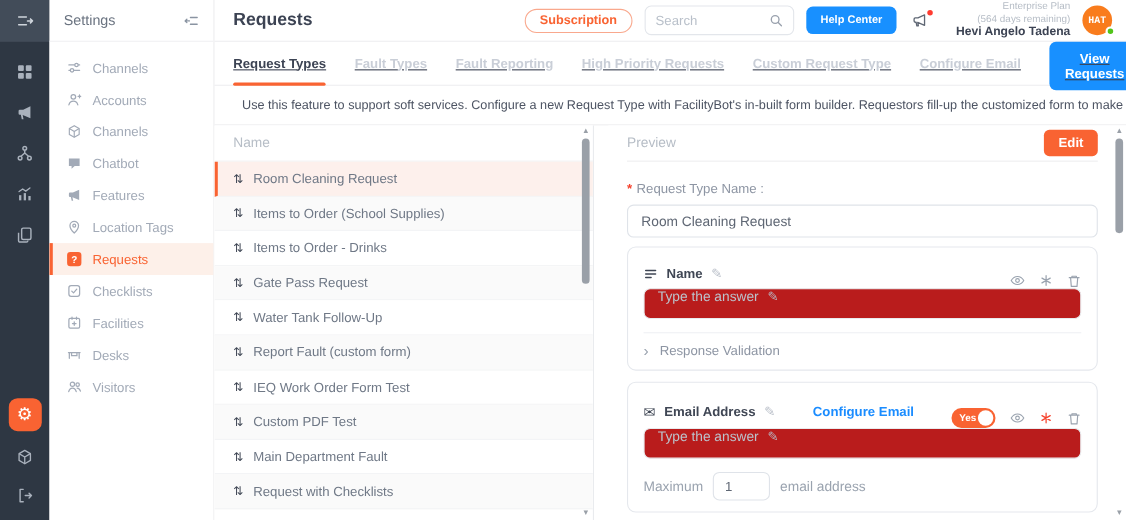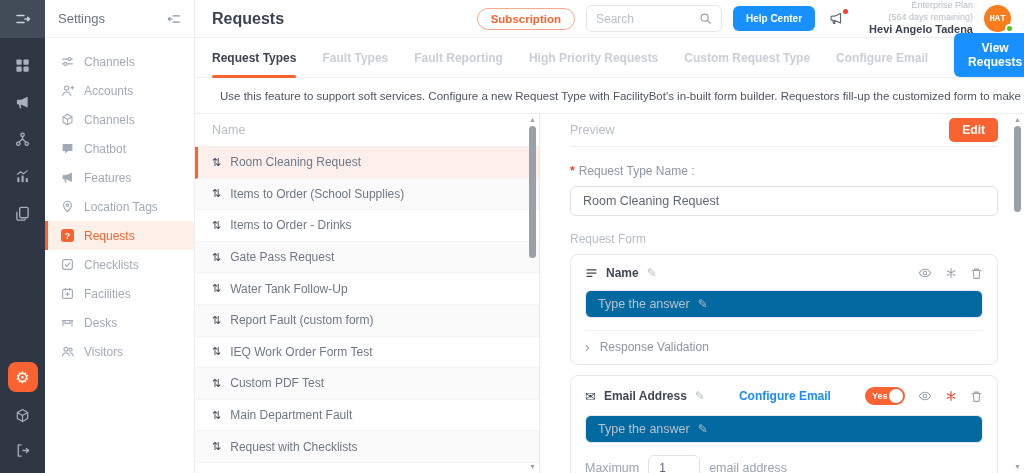--- a/index.html
+++ b/index.html
@@ -37,21 +37,21 @@
   .btn-blue{background:#1890ff;color:#fff;border:0;border-radius:6px;font-weight:700;font-family:inherit;cursor:pointer;}
   .help-center{font-size:10px;padding:7px 13px;}
   .notif{position:relative;color:#5f6774;display:flex;cursor:pointer;margin:0 2px;}
   .notif-dot{position:absolute;top:-2px;right:-4px;width:5px;height:5px;border-radius:50%;background:#ff3b30;}
   .plan{text-align:right;line-height:1.25;}
   .plan-small{font-size:9px;color:#b6bdc6;}
   .plan-user{font-size:11px;font-weight:700;color:#3c4353;padding-left:12px;}
   .avatar{position:relative;width:27px;height:27px;min-width:27px;border-radius:50%;background:#f97c1d;color:#fff;font-size:9px;font-weight:700;display:flex;align-items:center;justify-content:center;cursor:pointer;font-family:Liberation Mono, monospace;}
   .avatar-dot{position:absolute;bottom:-1px;right:-3px;width:9px;height:9px;border-radius:50%;background:#52c41a;border:2px solid #fff;}
 
-  .tabsbar{height:40px;min-height:40px;display:flex;align-items:flex-end;padding:0 13px 0 17px;border-bottom:1px solid #eeeef0;}
+  .tabsbar{height:40px;min-height:40px;display:flex;align-items:flex-start;padding:0 13px 0 17px;border-bottom:1px solid #eeeef0;text-decoration:underline;}
   .tab{position:relative;height:100%;display:flex;align-items:center;margin-right:26px;font-size:12px;font-weight:700;color:#c9ced7;cursor:pointer;white-space:nowrap;}
   .tab.active{color:#3c4353;}
   .tab.active::after{content:"";position:absolute;left:0;right:0;bottom:-1px;height:3px;border-radius:2px;background:#f96332;}
   .view-requests{margin-left:auto;font-size:12px;padding:8px 14px;}
 
   .banner{height:35px;min-height:35px;display:flex;align-items:center;gap:8px;padding:0 14px 0 17px;}
   .banner-text{font-size:11.5px;color:#4d5463;white-space:nowrap;}
 
   
   .content{flex:1;display:flex;min-height:0;border-top:1px solid #eeeef0;gap:13px;}
@@ -80,26 +80,26 @@
   .req-star{color:#f5422d;font-weight:700;}
   .type-input{margin-top:8px;width:100%;height:30px;border:1px solid #dfe3e9;border-radius:6px;padding:0 12px;font-size:12.5px;color:#5f6774;font-family:inherit;outline:none;background:#fff;}
   .form-label{margin-top:16px;font-size:12px;color:#b6bdc6;}
   .card{margin-top:8px;border:1px solid #e5e8ed;border-radius:8px;padding:11px 14px 10px;background:#fff;}
   .card2{margin-top:10px;}
   .card-head{display:flex;align-items:center;gap:8px;}
   .card-head .left{display:flex;align-items:center;gap:8px;}
   .fname{font-size:12px;font-weight:700;color:#3f4654;}
   .pencil{color:#b6bcc6;font-size:12px;cursor:pointer;}
   .env{color:#3f4654;font-size:13px;}
-  .head-right{margin-left:auto;display:flex;align-items:center;gap:13px;}
+  .head-right{margin-left:auto;display:flex;align-items:center;gap:13px;margin-top:12px;}
   .card-head.spread{justify-content:space-between;}
   .card-head.spread .head-right{margin-left:0;}
   .hicon{display:flex;cursor:pointer;color:#9aa3af;}
   .hicon.red{color:#f5422d;}
-  .answer{margin-top:10px;height:28px;background:#0369a1;border:1px solid #e9ebee;border-radius:6px;display:flex;align-items:center;gap:8px;padding:0 12px;font-size:12.5px;color:#bcc2cb;}
+  .answer{height:28px;background:#b91c1c;border:1px solid #e9ebee;border-radius:6px;display:flex;gap:8px;padding:0 12px;font-size:12.5px;color:#bcc2cb;}
   .card-div{border-top:1px solid #eff1f4;margin-top:12px;}
   .vrow{display:flex;align-items:center;gap:10px;padding-top:9px;font-size:12px;color:#8d95a3;cursor:pointer;}
   .chev{color:#9aa3af;font-size:14px;line-height:1;}
   .cfg-link{font-size:12px;font-weight:700;color:#1a8cff;cursor:pointer;}
   .toggle{position:relative;width:40px;height:18px;border-radius:9px;background:#f96332;color:#fff;font-size:9px;font-weight:700;display:flex;align-items:center;padding-left:7px;cursor:pointer;}
   .knob{position:absolute;top:2px;right:2px;width:14px;height:14px;border-radius:50%;background:#fff;}
   .max-row{margin-top:12px;display:flex;align-items:center;gap:9px;font-size:12.5px;color:#9aa3af;}
   .max-input{width:52px;height:26px;border:1px solid #dfe3e9;border-radius:6px;padding:0 10px;font-size:12px;color:#5f6774;font-family:inherit;outline:none;}
 </style>
 </head>
@@ -390,21 +390,20 @@
           <span class="preview-title">Preview</span>
           <button class="edit-btn">Edit</button>
         </div>
 
         <div class="pv-label">
           <span class="req-star">*</span>
           <span>Request Type Name :</span>
         </div>
         <input class="type-input" value="Room Cleaning Request" style="">
 
-        <div class="form-label">Request Form</div>
 
         
         <div class="card">
           <div class="card-head">
             <svg width="13" height="13" viewBox="0 0 16 16" fill="none" stroke="#3f4654" stroke-width="1.7" stroke-linecap="round">
                 <path d="M2.5 3.5h11M2.5 7.5h11M2.5 11.5h6"></path>
               </svg>
             <span class="fname">Name</span>
             <span class="pencil">✎</span>
             <span class="head-right">

